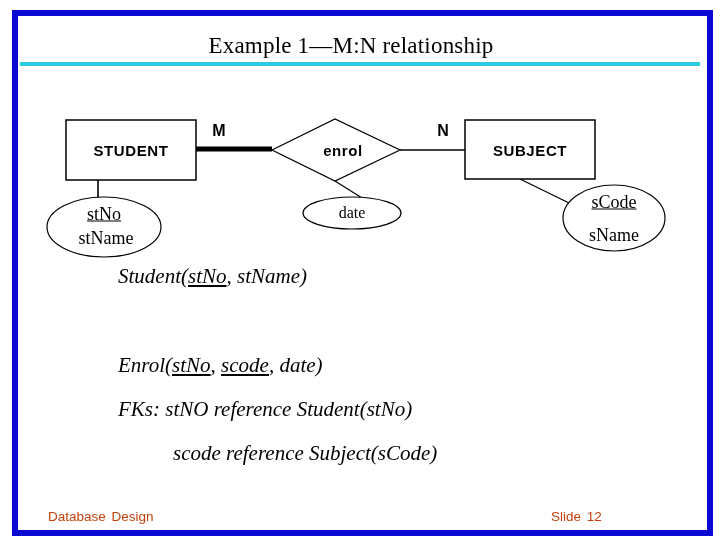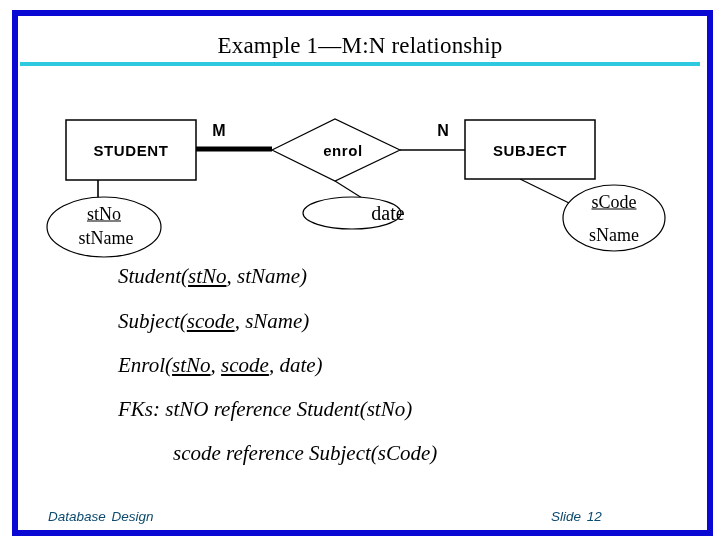--- a/index.html
+++ b/index.html
@@ -6,50 +6,50 @@
   .slide{
     position:relative;width:720px;height:540px;background:#ffffff;
     overflow:hidden;font-family:"Liberation Serif", serif;color:#000;
   }
   .frame{
     position:absolute;left:12px;top:10px;width:701px;height:526px;
     border:6px solid #0909d3;box-sizing:border-box;pointer-events:none;
   }
   .title{
     position:absolute;left:0;top:33px;width:702px;text-align:center;
-    font-size:23px;letter-spacing:0.2px;margin-left:9px;
+    font-size:23px;letter-spacing:0.2px;
   }
   .accent-line{
     position:absolute;left:20px;top:62px;width:680px;height:4px;background:#2ec8df;
   }
   .diagram-svg{position:absolute;left:0;top:0;}
   .diagram-svg .box{fill:#ffffff;stroke:#000;stroke-width:1.5;}
   .diagram-svg .shape{fill:#ffffff;stroke:#000;stroke-width:1.2;}
   .diagram-svg .thick{stroke:#000;stroke-width:5;}
   .diagram-svg .thin{stroke:#000;stroke-width:1.6;}
   .diagram-svg .thin1{stroke:#000;stroke-width:1.2;}
   .lbl{position:absolute;transform:translate(-50%,-50%);white-space:nowrap;}
   .ent-label{
     font-family:"Liberation Sans", sans-serif;font-weight:bold;
     font-size:15px;letter-spacing:0.6px;text-align:center;
   }
   .card-label{
     font-family:"Liberation Sans", sans-serif;font-weight:bold;font-size:16px;
   }
   .attr{font-family:"Liberation Serif", serif;font-size:18px;}
-  .attr.big{font-size:20px;margin-left:36px;}
+  .attr.big{font-size:16px;}
   .u{text-decoration:underline;}
   .schema-line{
     position:absolute;font-size:21px;white-space:nowrap;
     font-family:"Liberation Serif", serif;
     font-style:italic;
   }
   .footer-text{
     position:absolute;top:509px;font-family:"Liberation Sans", sans-serif;
-    font-size:13.5px;color:#0c4a6e;word-spacing:2px;white-space:nowrap;font-style:italic;
+    font-size:13.5px;color:#c2410c;word-spacing:2px;white-space:nowrap;
   }
 </style>
 </head>
 <body>
 
 <div class="slide">
 
   <div class="frame"></div>
 
   <div class="title">Example 1—M:N relationship</div>
@@ -78,23 +78,20 @@
   <div class="lbl attr u" style="left:104px;top:214px">stNo</div>
   <div class="lbl attr" style="left:106px;top:238px">stName</div>
   <div class="lbl attr big" style="left:352px;top:213px">date</div>
   <div class="lbl attr u" style="left:614px;top:202px">sCode</div>
   <div class="lbl attr" style="left:614px;top:235px">sName</div>
 
   <div class="schema-line" style="left:118px;top:264px">
     <span>Student(</span><span class="u">stNo</span><span>, stName)</span>
   </div>
 
-  <div class="schema-line" style="left:118px;top:309px">
-    <span>Subject(</span><span class="u">scode</span><span>, sName)</span>
-  </div>
 
   <div class="schema-line" style="left:118px;top:353px">
     <span>Enrol(</span><span class="u">stNo</span><span>, </span><span class="u">scode</span><span>, date)</span>
   </div>
 
   <div class="schema-line" style="left:118px;top:397px">FKs: stNO reference Student(stNo)</div>
 
   <div class="schema-line" style="left:173px;top:441px">scode reference Subject(sCode)</div>
 
   <div class="footer-text" style="left:48px">Database Design</div>

